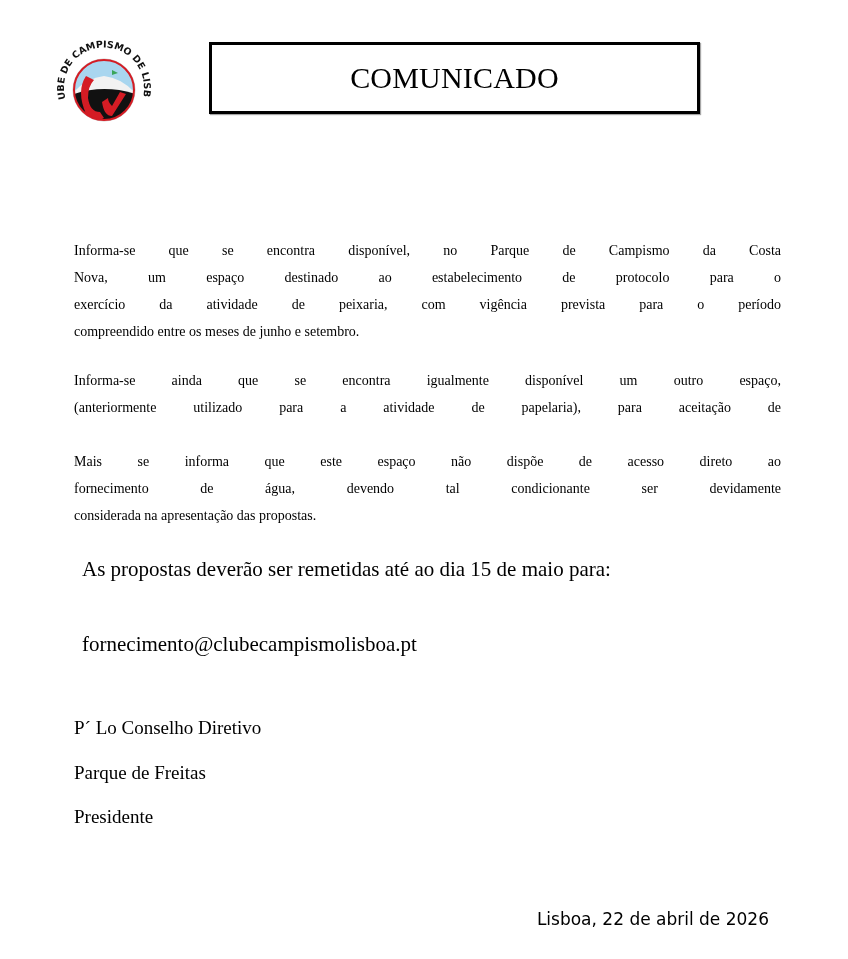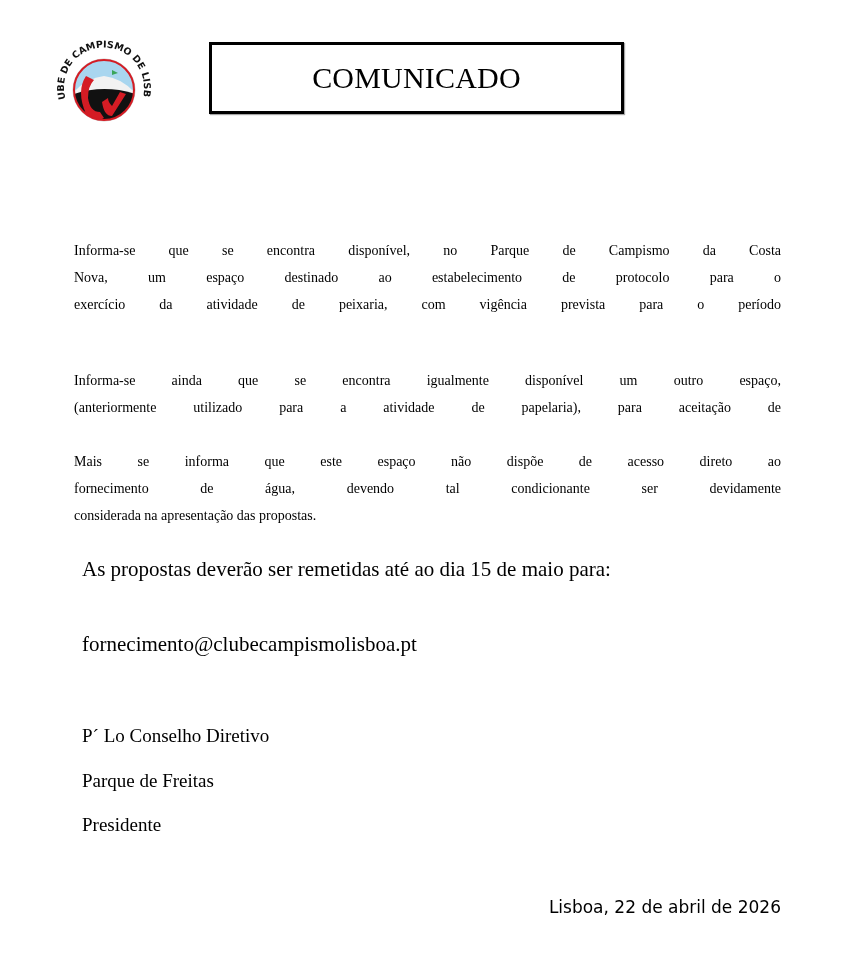--- a/index.html
+++ b/index.html
@@ -1,34 +1,34 @@
 <!DOCTYPE html>
 <html><head>
   <meta charset="utf-8">
   <style>
     html, body { margin: 0; padding: 0; background: #ffffff; }
     body { width: 848px; height: 959px; position: relative; overflow: hidden; color: #000; }
     .logo { position: absolute; left: 46px; top: 36px; width: 116px; height: 104px; }
     .title-box {
-      position: absolute; left: 209px; top: 42px; width: 415px; height: 72px;
+      position: absolute; left: 209px; top: 42px; width: 491px; height: 72px;
       border: 3px solid #000; box-sizing: border-box;
       display: flex; align-items: center; justify-content: center;
       box-shadow: 1px 1px 1px rgba(0,0,0,0.35);
     }
     .title-text { font-family: "Liberation Serif", serif; font-size: 30px; letter-spacing: 0.2px; }
     .para {
       position: absolute; left: 74px; width: 707px;
       font-family: "Liberation Serif", serif; font-size: 14px; line-height: 27px;
       text-align: justify; margin: 0;
     }
     .para .line { display: block; text-align: justify; text-align-last: justify; }
     .para .line.last { text-align-last: left; }
     .simple { position: absolute; left: 74px; font-family: "Liberation Serif", serif; font-size: 21px; margin: 8px; white-space: nowrap; }
-    .sig { position: absolute; left: 74px; font-family: "Liberation Serif", serif; font-size: 19px; margin: 8px; white-space: nowrap; }
-    .date { position: absolute; right: 67px; top: 897px; font-family: "DejaVu Sans", sans-serif; font-size: 17px; margin: 0; white-space: nowrap; }
+    .sig { position: absolute; left: 74px; font-family: "Liberation Serif", serif; font-size: 19px; margin: 0; white-space: nowrap; }
+    .date { position: absolute; right: 67px; top: 897px; font-family: "DejaVu Sans", sans-serif; font-size: 17px; margin: 12px; white-space: nowrap; }
   </style>
 </head>
 <body>
 
 <div class="logo">
   <svg width="116" height="104" viewBox="0 0 116 104" xmlns="http://www.w3.org/2000/svg">
     <defs>
       <clipPath id="inner">
           <circle cx="58" cy="54" r="30"></circle>
         </clipPath>
@@ -51,20 +51,21 @@
 </div>
 
 <div class="title-box">
   <span class="title-text">COMUNICADO</span>
 </div>
 
 <p class="para" style="top:237px;">
   <span class="line">Informa-se que se encontra disponível, no Parque de Campismo da Costa</span>
   <span class="line">Nova, um espaço destinado ao estabelecimento de protocolo para o</span>
   <span class="line">exercício da atividade de peixaria, com vigência prevista para o período</span>
+  <span class="line last">compreendido entre os meses de junho e setembro.</span>
 </p>
 
 <p class="para" style="top:367px;">
   <span class="line">Informa-se ainda que se encontra igualmente disponível um outro espaço,</span>
   <span class="line">(anteriormente utilizado para a atividade de papelaria), para aceitação de</span>
 </p>
 
 <p class="para" style="top:448px;">
   <span class="line">Mais se informa que este espaço não dispõe de acesso direto ao</span>
   <span class="line">fornecimento de água, devendo tal condicionante ser devidamente</span>

